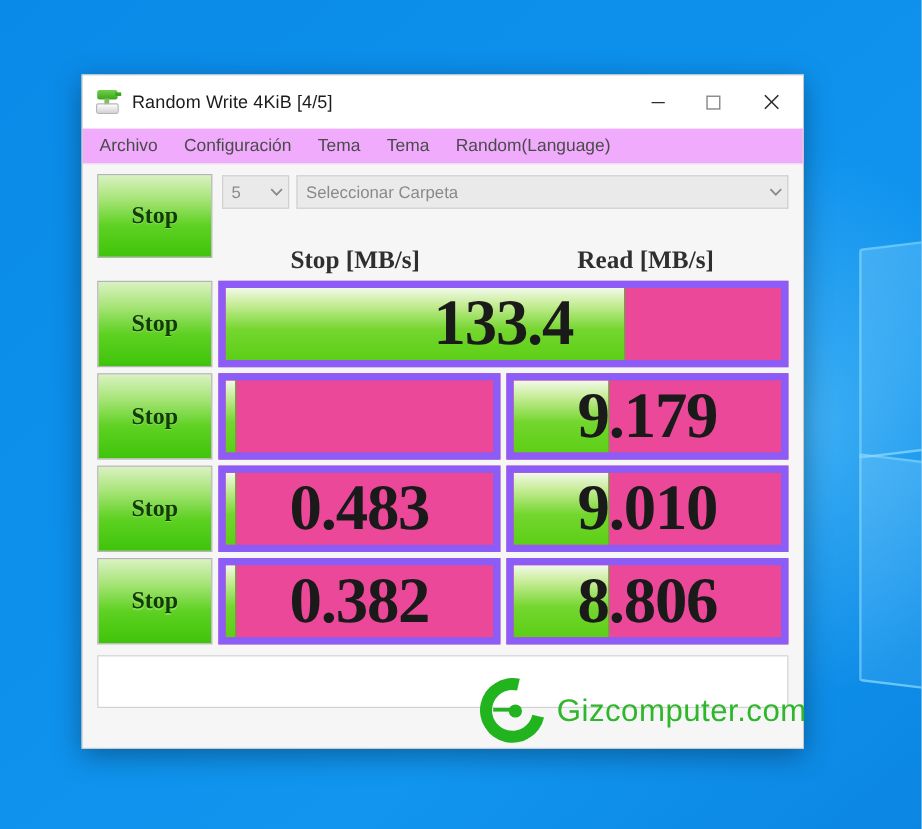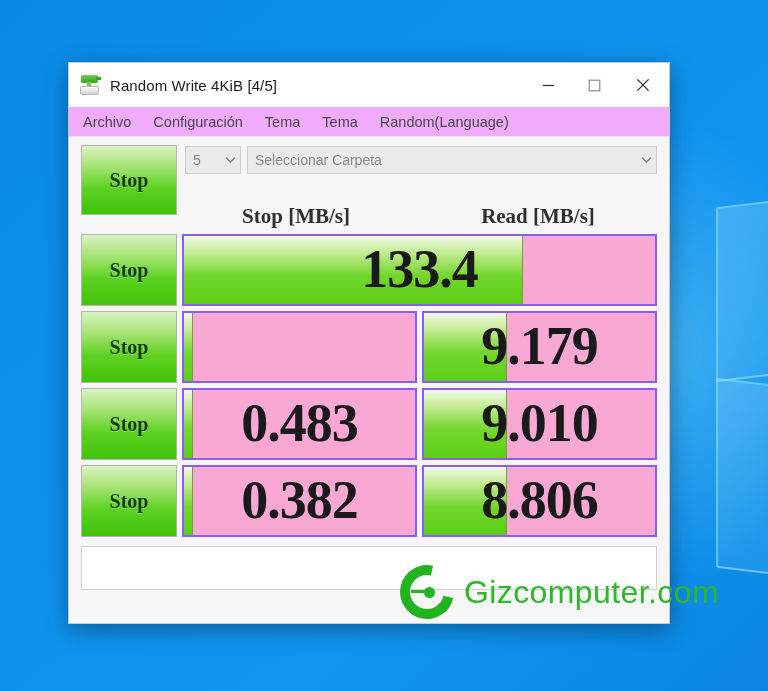--- a/index.html
+++ b/index.html
@@ -146,22 +146,22 @@
   }
   .col-head.read { margin-right: 4px; }
 
   
   .results { display: flex; flex-direction: column; gap: 5px; margin-top: 3px; }
   .res-row { display: flex; align-items: stretch; height: 72px; gap: 5px; }
   .res-row .btn-stop { height: 72px; width: 96px; }
   .value-cell {
     flex: 1;
     position: relative;
-    background: #f9a8d4;
-    border: 2px solid #8b5cf6;
+    background: #ec4899;
+    border: 6px solid #8b5cf6;
     overflow: hidden;
     display: flex; align-items: center; justify-content: center;
   }
   .value-cell .bar {
     position: absolute; left: 0; top: 0; bottom: 0;
     background: linear-gradient(180deg, #f2f9ea 0%, #c9ed9a 22%, #74d62e 58%, #5ccf16 100%);
     border-right: 1px solid #6aa33f;
   }
   .value-cell .num {
     position: relative;
@@ -201,21 +201,21 @@
     position: absolute; left: 24px; top: 22px;
     width: 11px; height: 11px; border-radius: 50%;
     background: #21b41e;
   }
   .wm-logo .dash {
     position: absolute; left: 11px; top: 25px;
     width: 16px; height: 3px; background: #21b41e;
   }
   .wm-text {
     font-family: "Liberation Sans", sans-serif;
-    font-size: 32px;
+    font-size: 26px;
     color: #2fb62c;
     letter-spacing: 0.4px;
   }
 </style>
 </head>
 <body>
 
 <div class="wallpaper">
   <div class="glow"></div>
   <div class="win-pane p1"></div>

